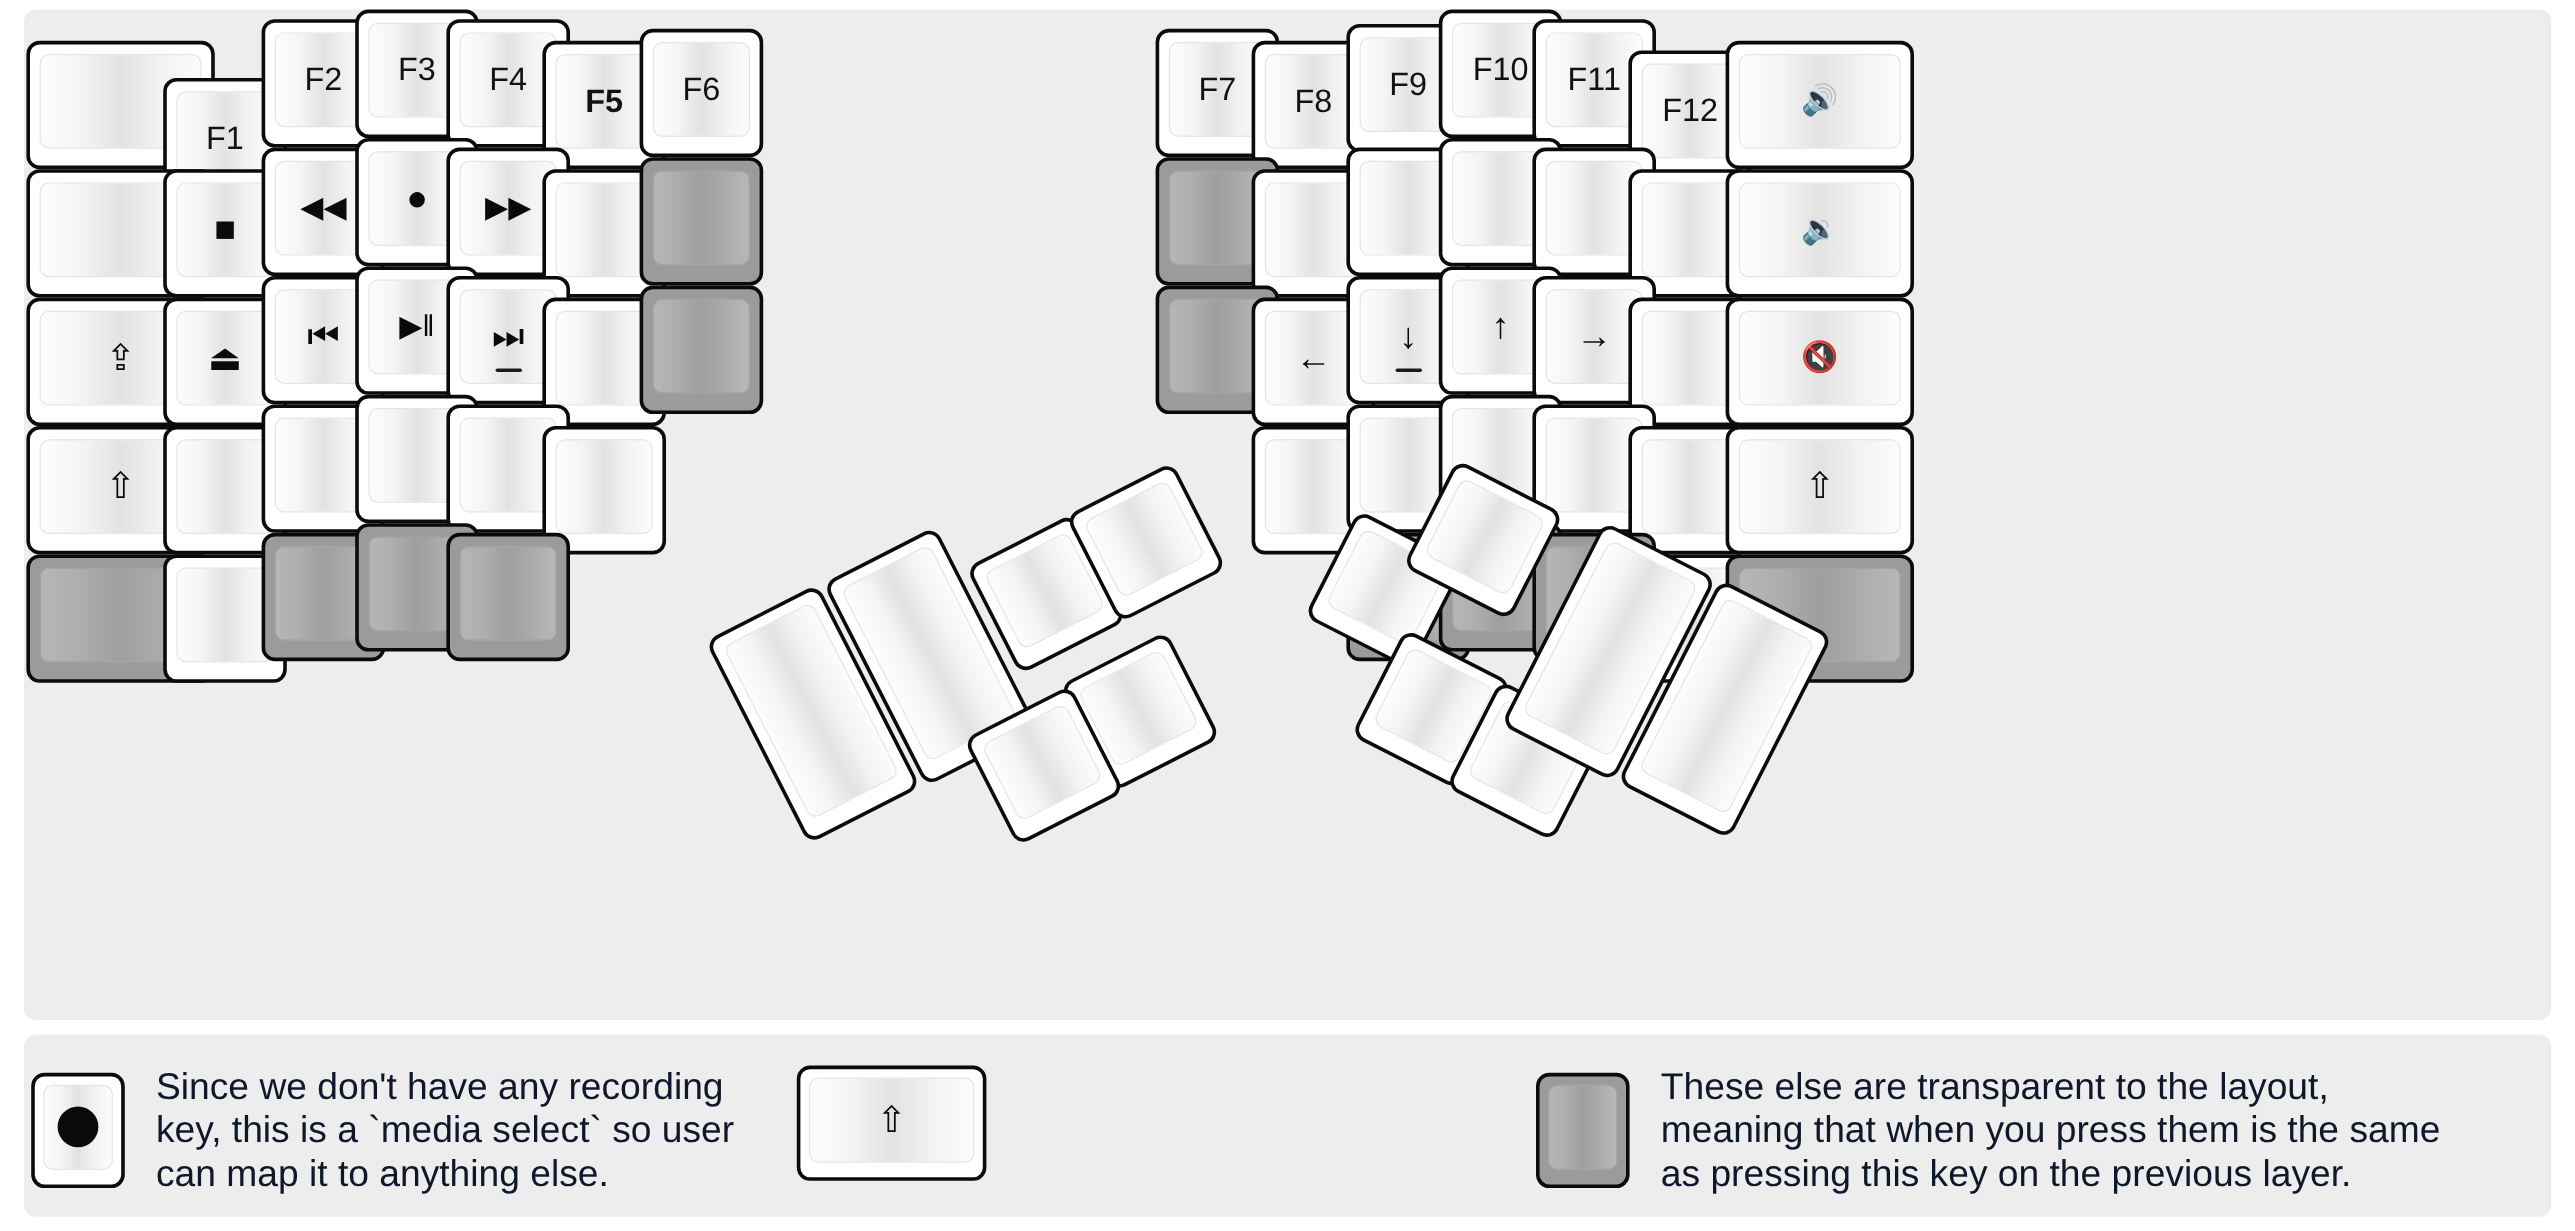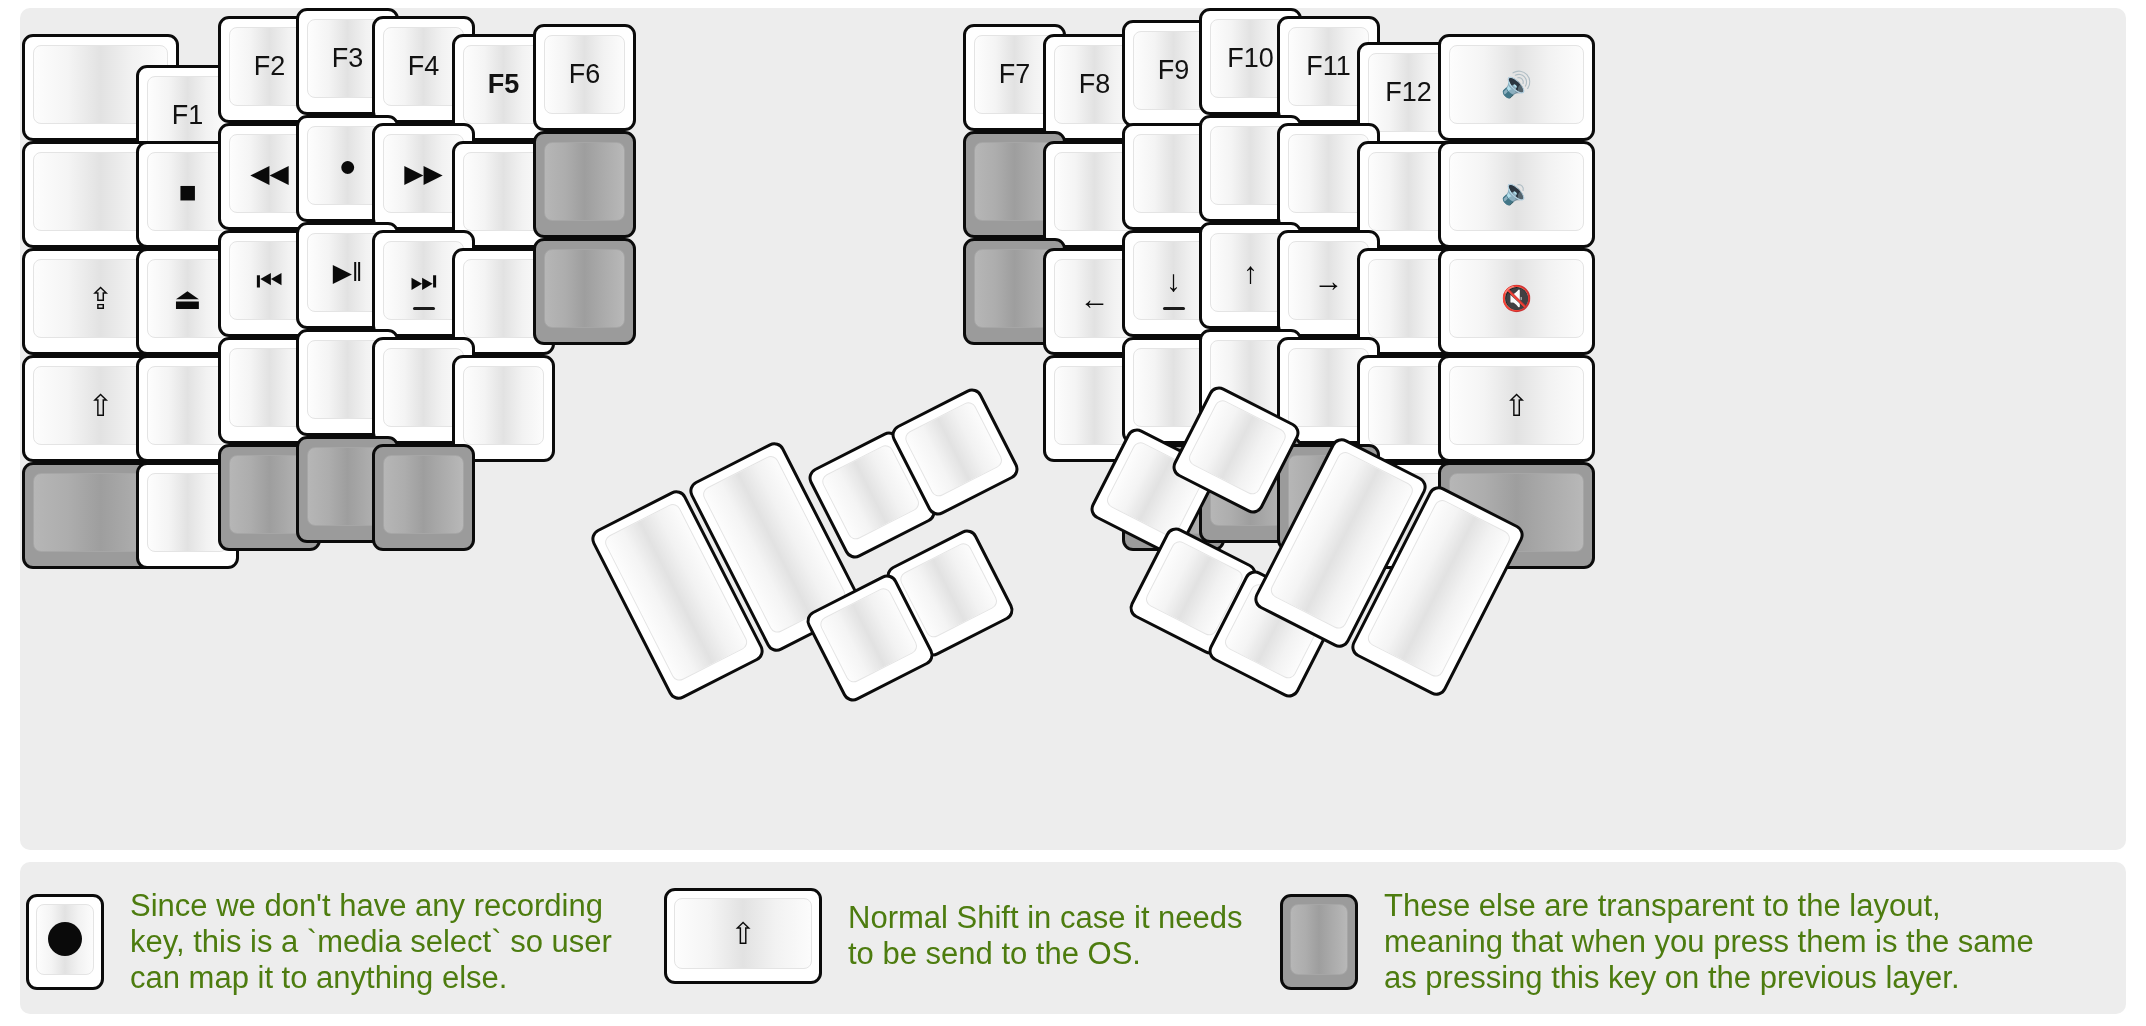--- a/index.html
+++ b/index.html
@@ -67,21 +67,21 @@
     position:absolute;left:7px;right:7px;top:7px;bottom:12px;border-radius:8px;
     background:linear-gradient(90deg,#fdfdfd 0%,#f4f4f4 26%,#e2e2e2 50%,#f2f2f2 74%,#fcfcfc 100%);
     border:1px solid #e4e4e4;display:flex;align-items:center;justify-content:center;
   }
   .legend-key.trans{background:#9b9b9b;}
   .legend-key.trans .cap{
     background:linear-gradient(90deg,#b6b6b6 0%,#adadad 26%,#9e9e9e 50%,#ababab 74%,#b8b8b8 100%);
     border:1px solid #a6a6a6;
   }
   .legend-text{
-    margin-left:26px;font-size:31px;line-height:1.16;color:#4d7c0f;
+    margin-left:26px;font-size:31px;line-height:1.16;color:#0f172a;
     white-space:pre-line;
   }
   .dot{width:34px;height:34px;border-radius:50%;background:#0a0a0a;}
 </style>
 </head>
 <body>
 
 <div id="root">
 
   <div class="panel" id="board-panel"></div>
@@ -393,22 +393,20 @@
         <div class="legend-text">Since we don't have any recording
 key, this is a `media select` so user
 can map it to anything else.</div>
       </div>
       <div class="legend-item" style="left: 664px; top: 888px;">
         <div class="legend-key" style="width: 158px; height: 96px;">
           <div class="cap">
             <span class="glyph">⇧</span>
           </div>
         </div>
-        <div class="legend-text">Normal Shift in case it needs
-to be send to the OS.</div>
       </div>
       <div class="legend-item" style="left: 1280px; top: 888px;">
         <div class="legend-key trans" style="width: 78px; height: 96px;">
           <div class="cap"></div>
         </div>
         <div class="legend-text">These else are transparent to the layout,
 meaning that when you press them is the same
 as pressing this key on the previous layer.</div>
       </div>
     </div>

